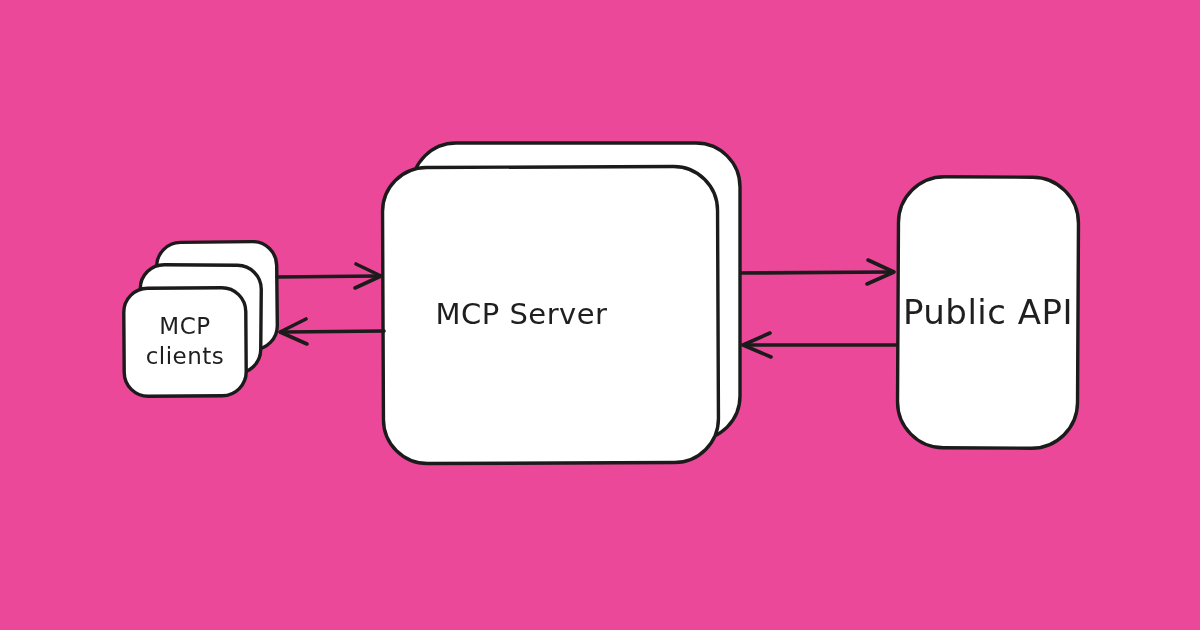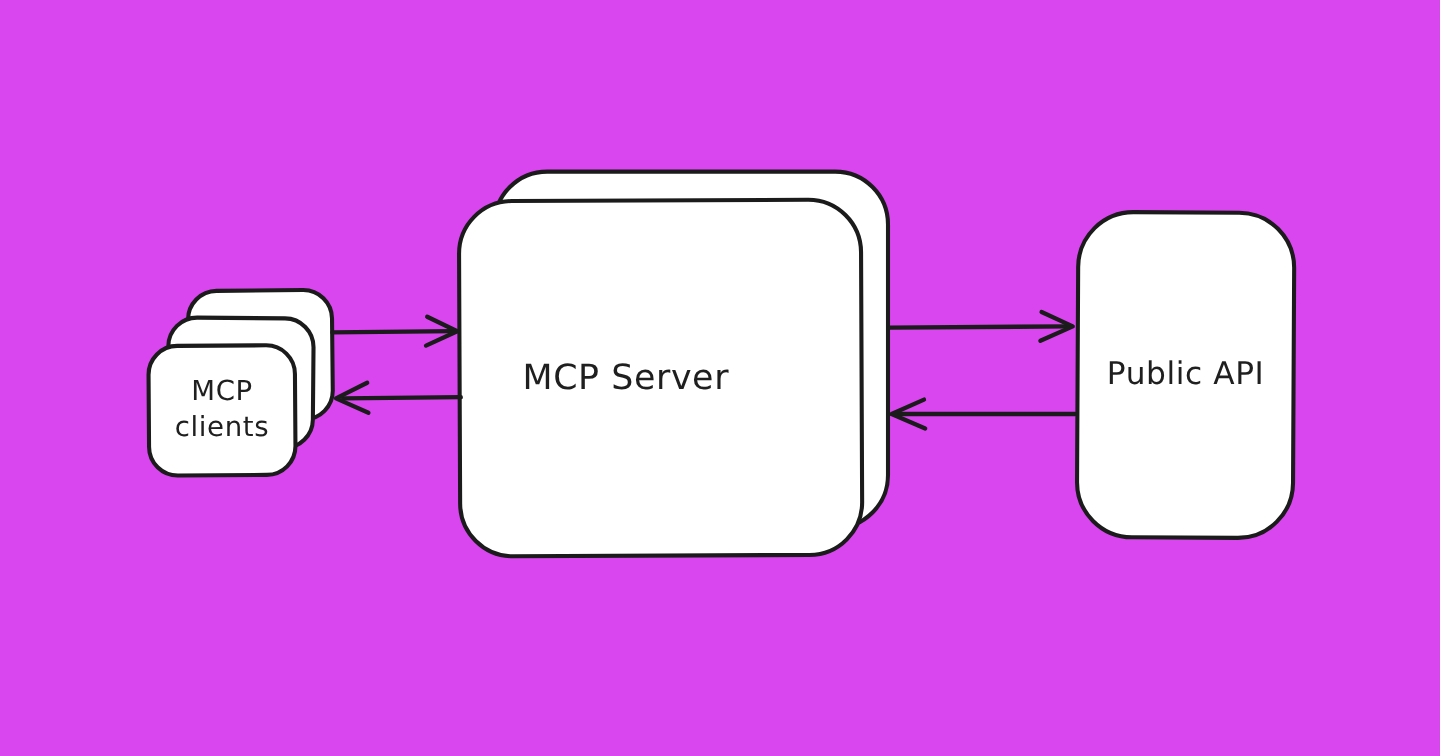--- a/index.html
+++ b/index.html
@@ -4,21 +4,21 @@
 <style>
   html, body {
     margin: 0;
     padding: 0;
     background: #ffffff;
   }
   .stage {
     position: relative;
     width: 1200px;
     height: 630px;
-    background: #d946ef;
+    background: #ec4899;
     overflow: hidden;
     font-family: "DejaVu Sans", "Liberation Sans", sans-serif;
   }
   .stage svg {
     position: absolute;
     left: 0;
     top: 0;
     display: block;
   }
   .shape {
@@ -57,21 +57,21 @@
     top: 167px;
     width: 277px;
     height: 296px;
     font-size: 29px;
   }
   .label-api {
     left: 898px;
     top: 177px;
     width: 180px;
     height: 271px;
-    font-size: 26px;
+    font-size: 34px;
   }
 </style>
 </head>
 <body>
 
 <div class="stage">
 
   <svg width="1200" height="630" viewBox="0 0 1200 630">
 
     <g>

